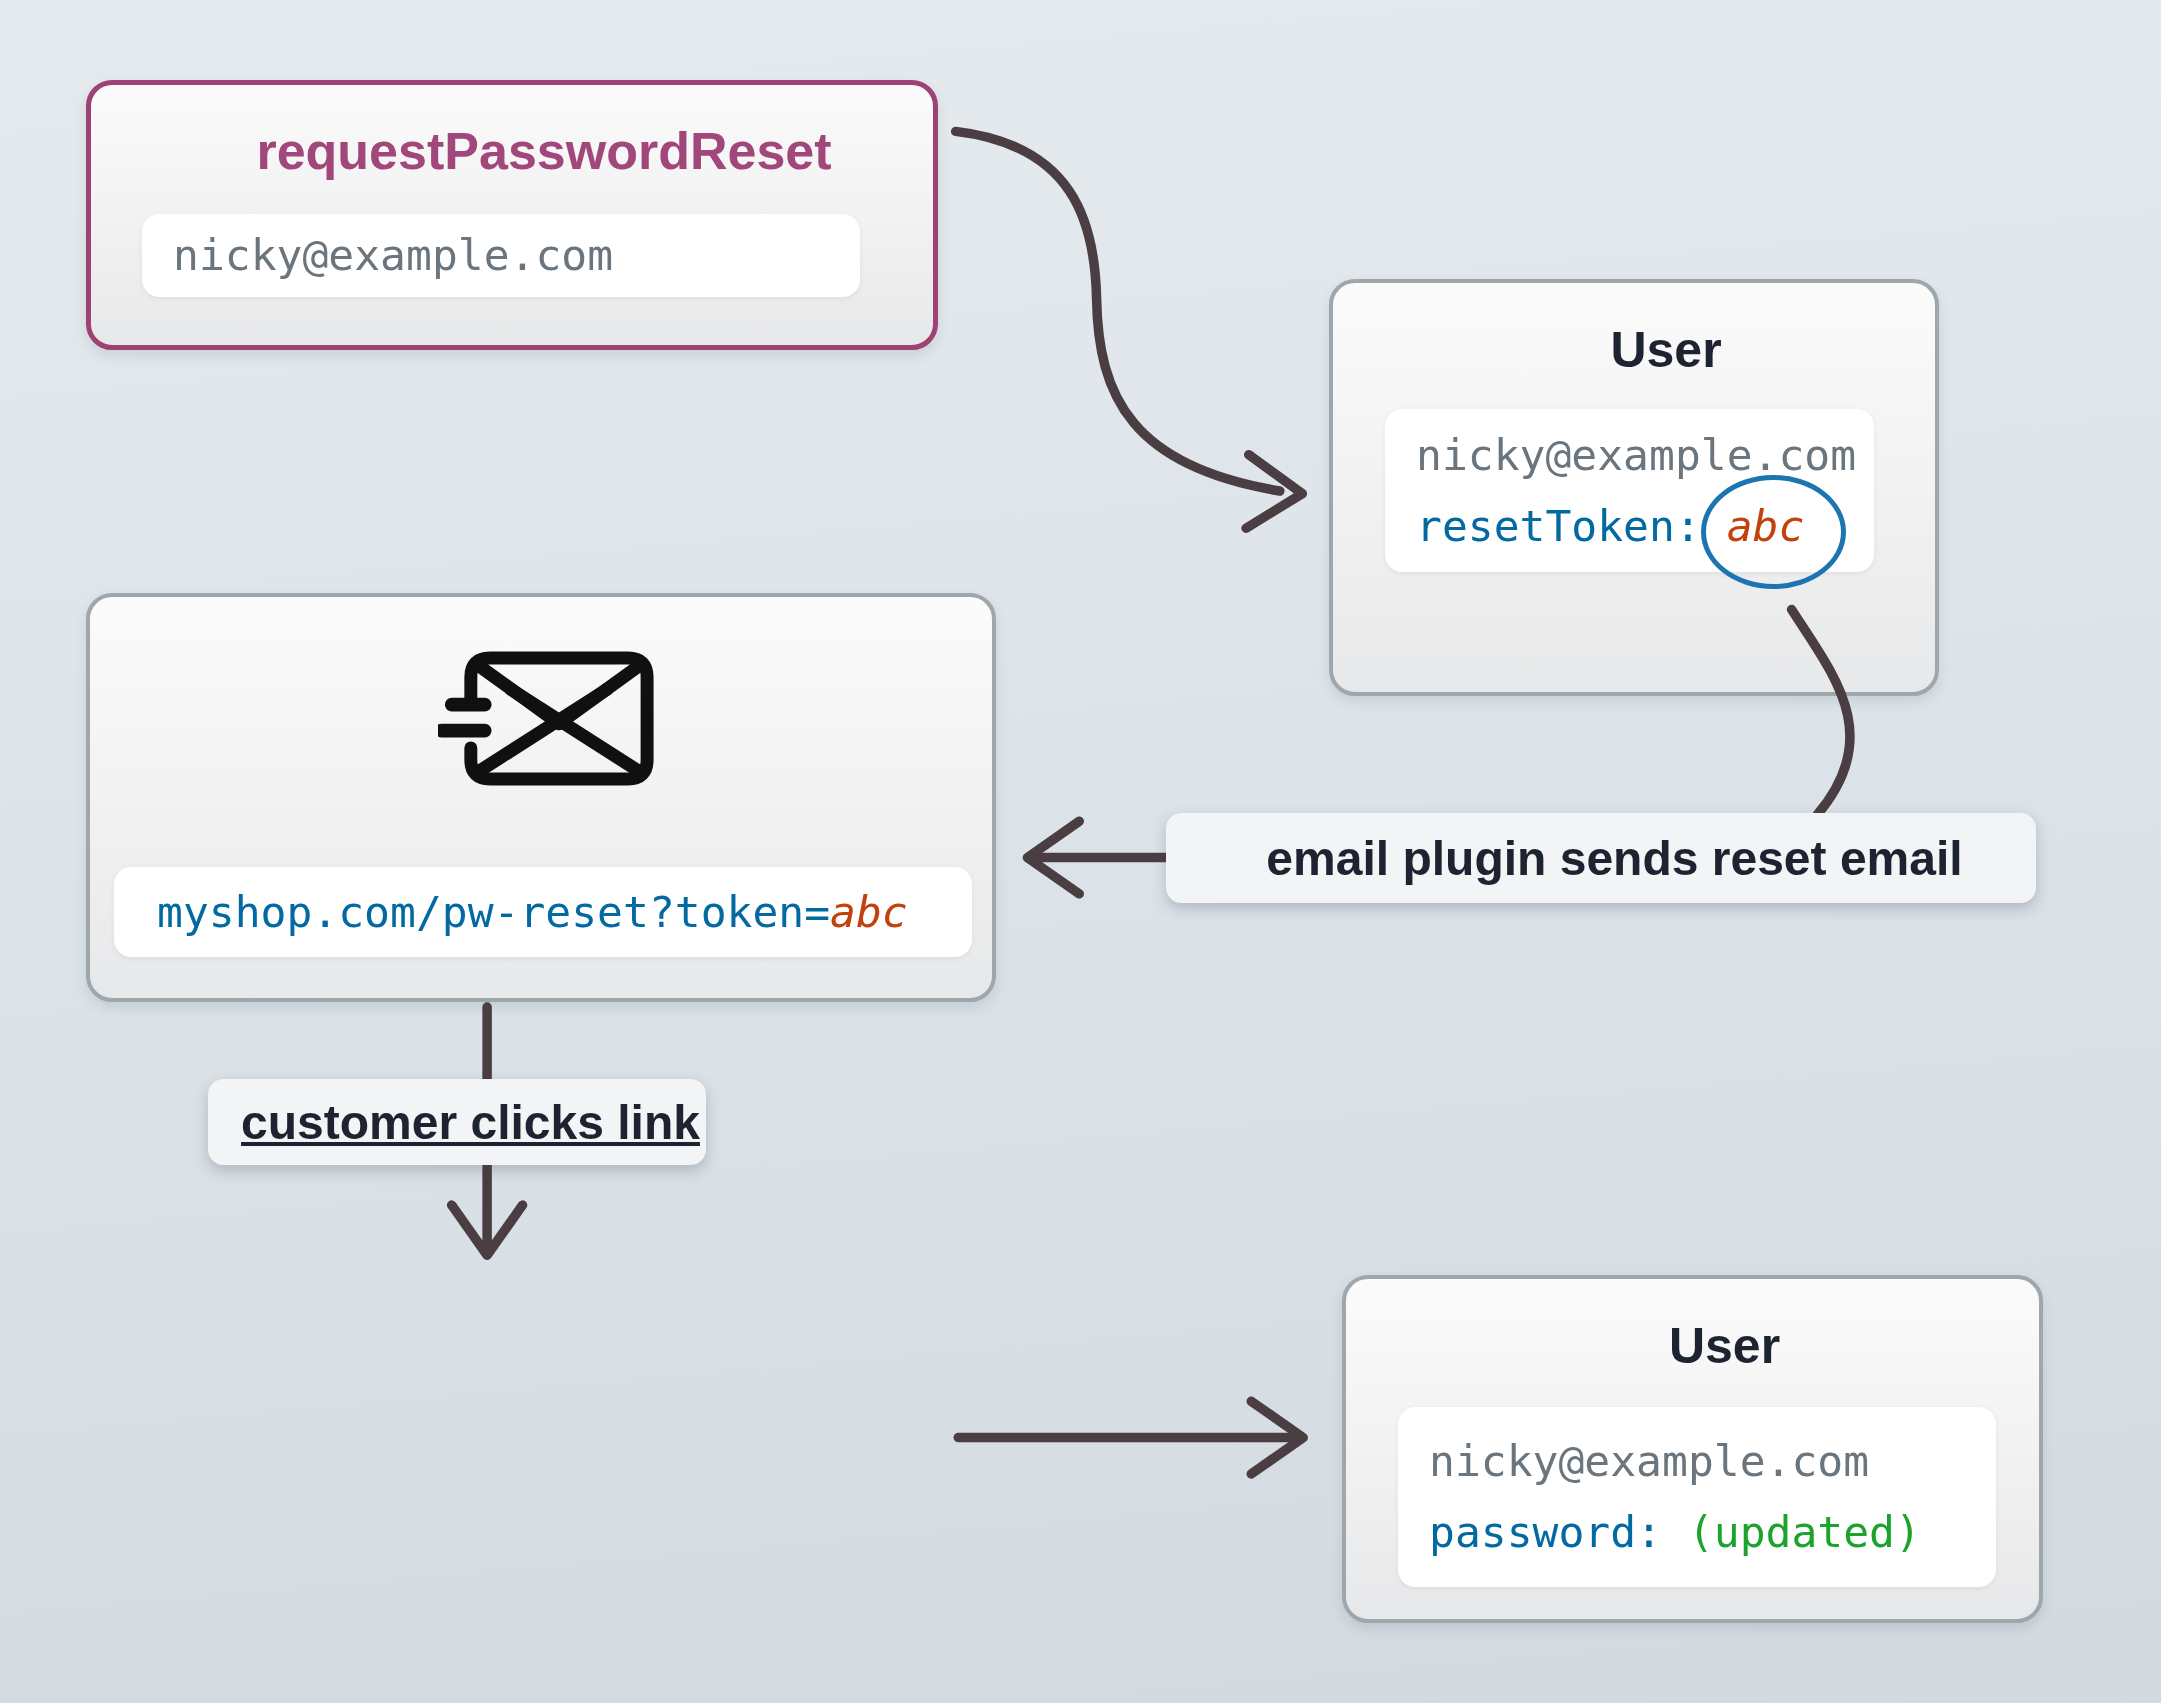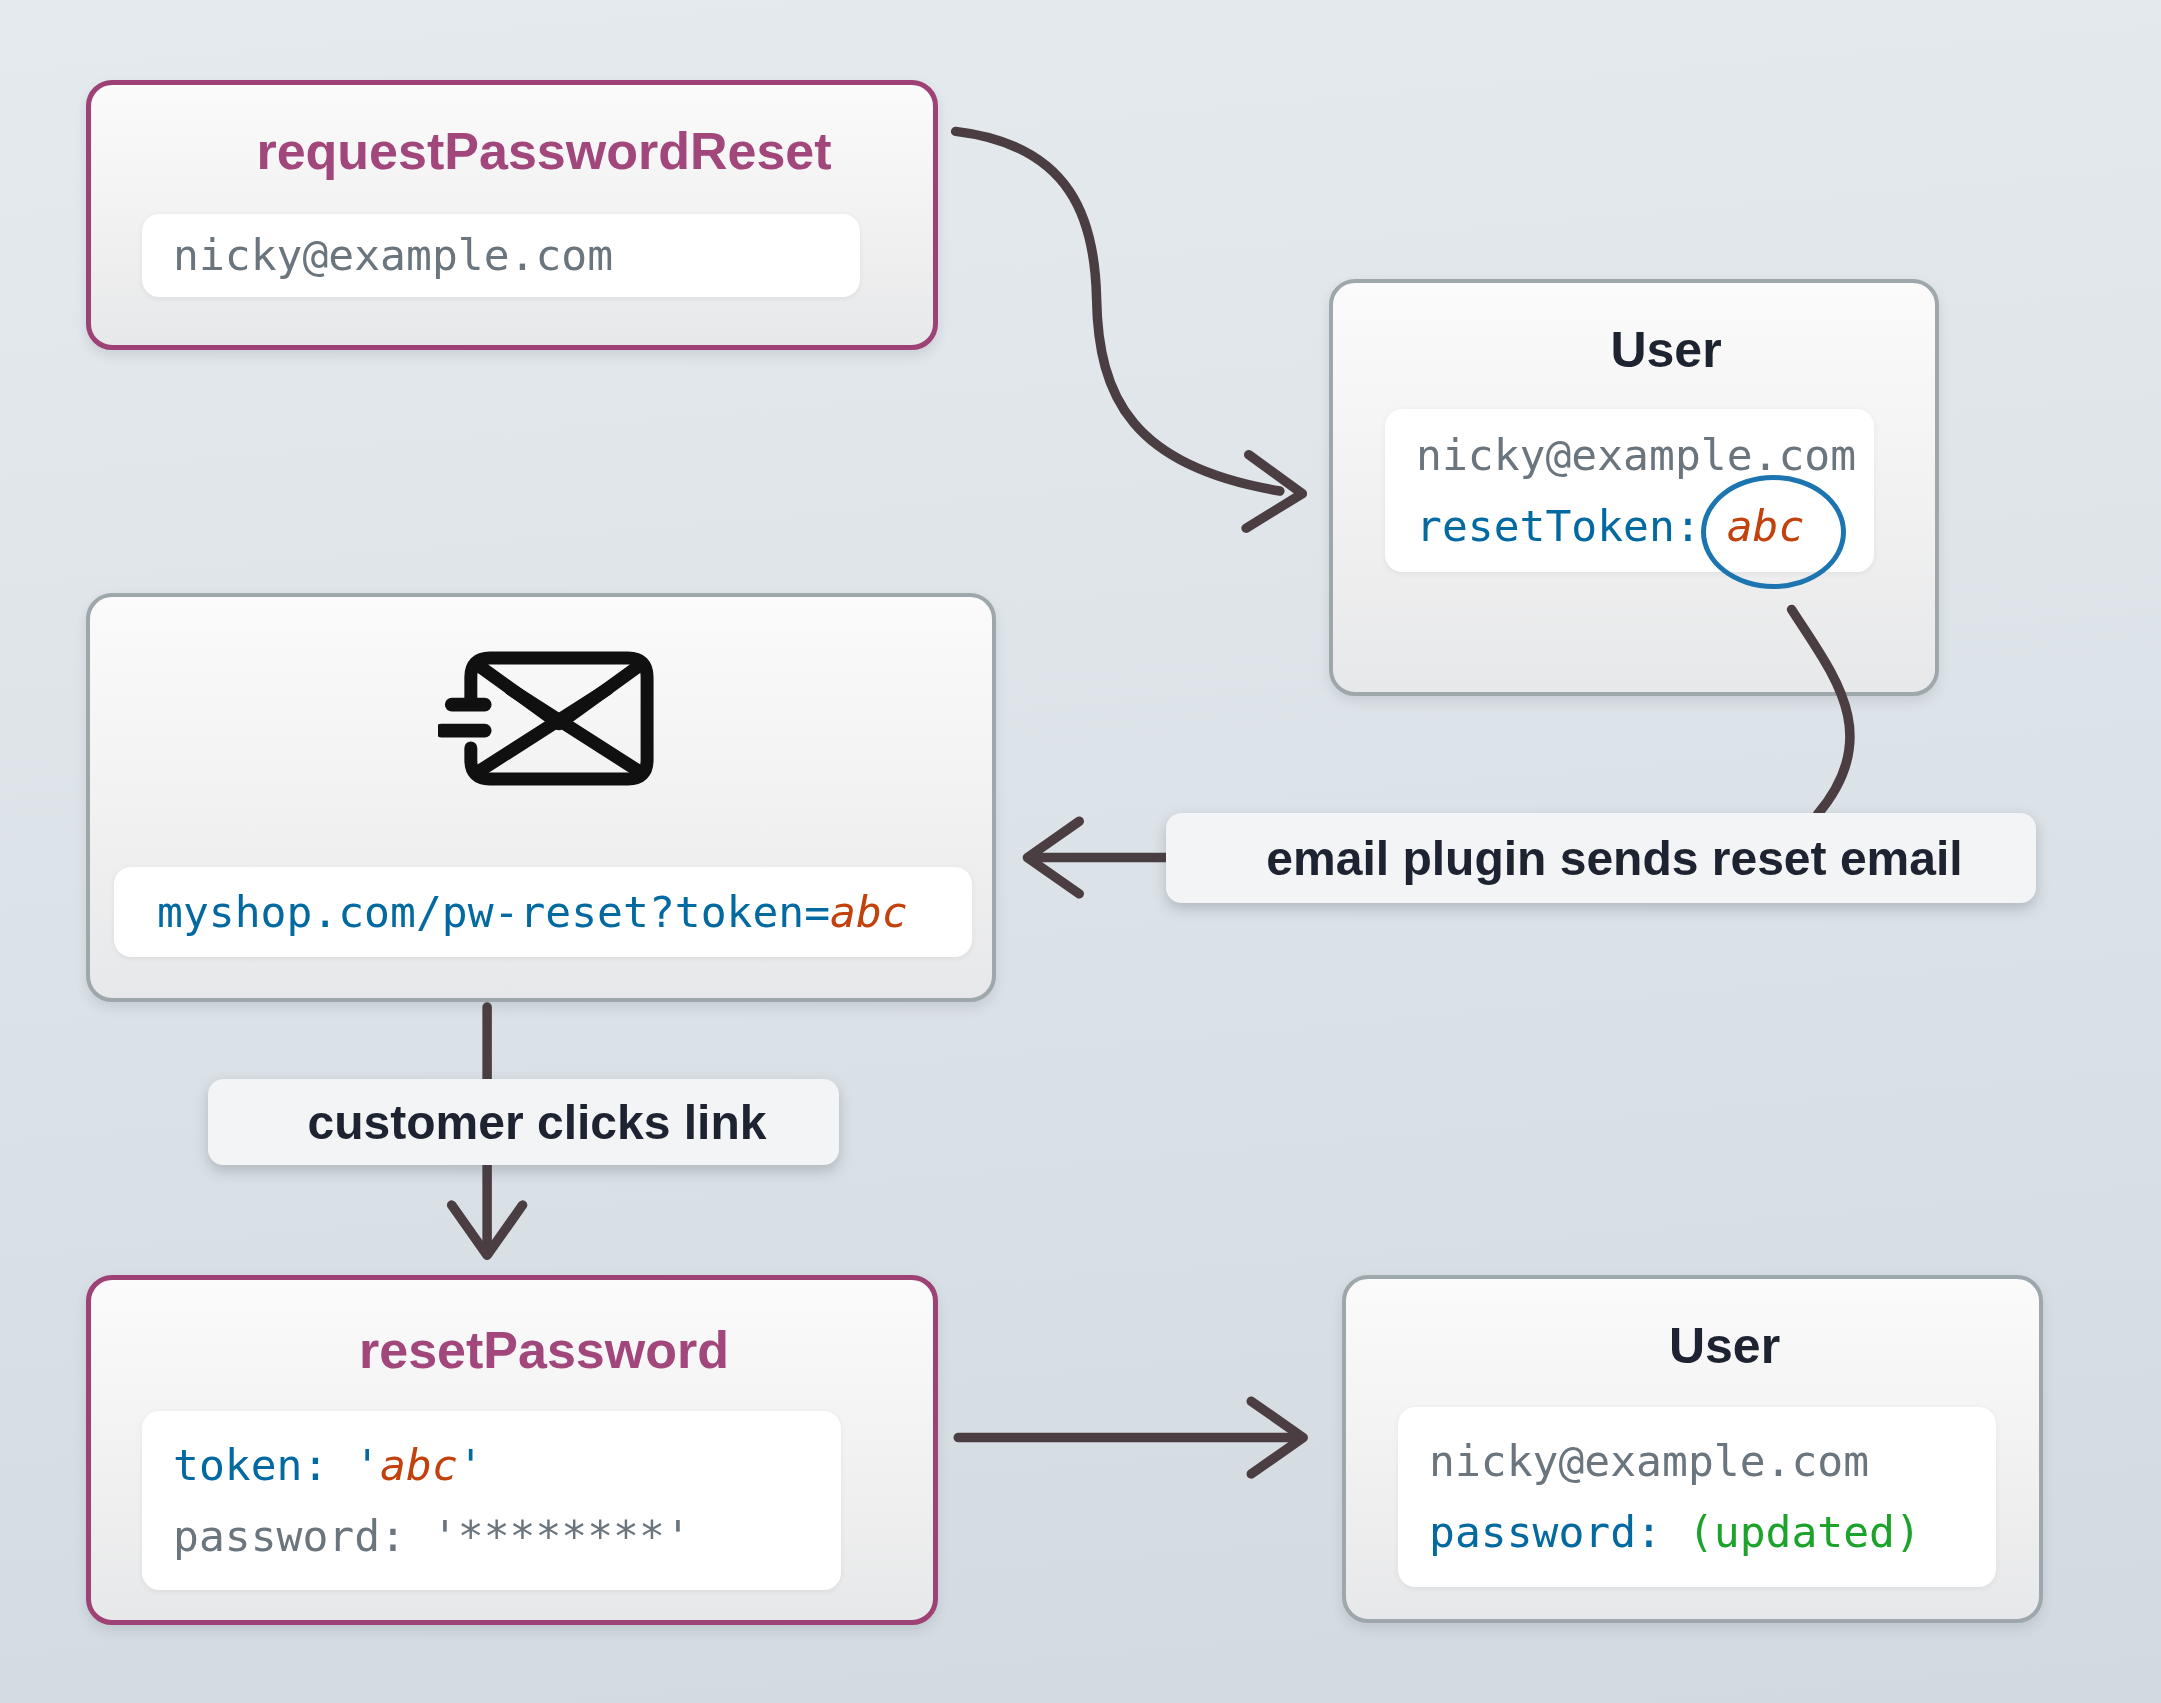--- a/index.html
+++ b/index.html
@@ -147,29 +147,22 @@
       <path stroke-width="16" d="M 16,62 L 54,62"></path>
       <path stroke-width="16" d="M 4,92 L 54,92"></path>
     </svg>
     <div class="field" style="left:24px; top:270px; width:858px; height:90px; padding-left:43px;">
       <div class="mono-line"><span class="g">myshop.com/pw-reset?token=</span><span class="b">abc</span></div>
     </div>
   </div>
 
   <div class="note-label" style="left:1166px; top:813px; width:870px; height:90px;">email plugin sends reset email</div>
 
-  <div class="note-label" style="left:208px; top:1079px; width:631px; height:86px;">customer clicks link</div>
+  <div class="note-label" style="left:208px; top:1079px; width:498px; height:86px;text-decoration:underline;">customer clicks link</div>
 
-  <div class="panel purple" style="left:86px; top:1275px; width:852px; height:350px;">
-    <div class="panel-title purple" style="margin-top:40px;">resetPassword</div>
-    <div class="field" style="left:51px; top:131px; width:699px; height:179px; padding-left:31px;">
-      <div class="mono-line"><span class="g">token: '</span><span class="b">abc</span><span class="g">'</span></div>
-      <div class="mono-line">password: '********'</div>
-    </div>
-  </div>
 
   <div class="panel gray" style="left:1342px; top:1275px; width:701px; height:348px;">
     <div class="panel-title dark" style="margin-top:38px; font-size:50px;">User</div>
     <div class="field" style="left:52px; top:128px; width:598px; height:180px; padding-left:31px;">
       <div class="mono-line">nicky@example.com</div>
       <div class="mono-line"><span class="g">password: </span><span class="green">(updated)</span></div>
     </div>
   </div>
 
 </div>

